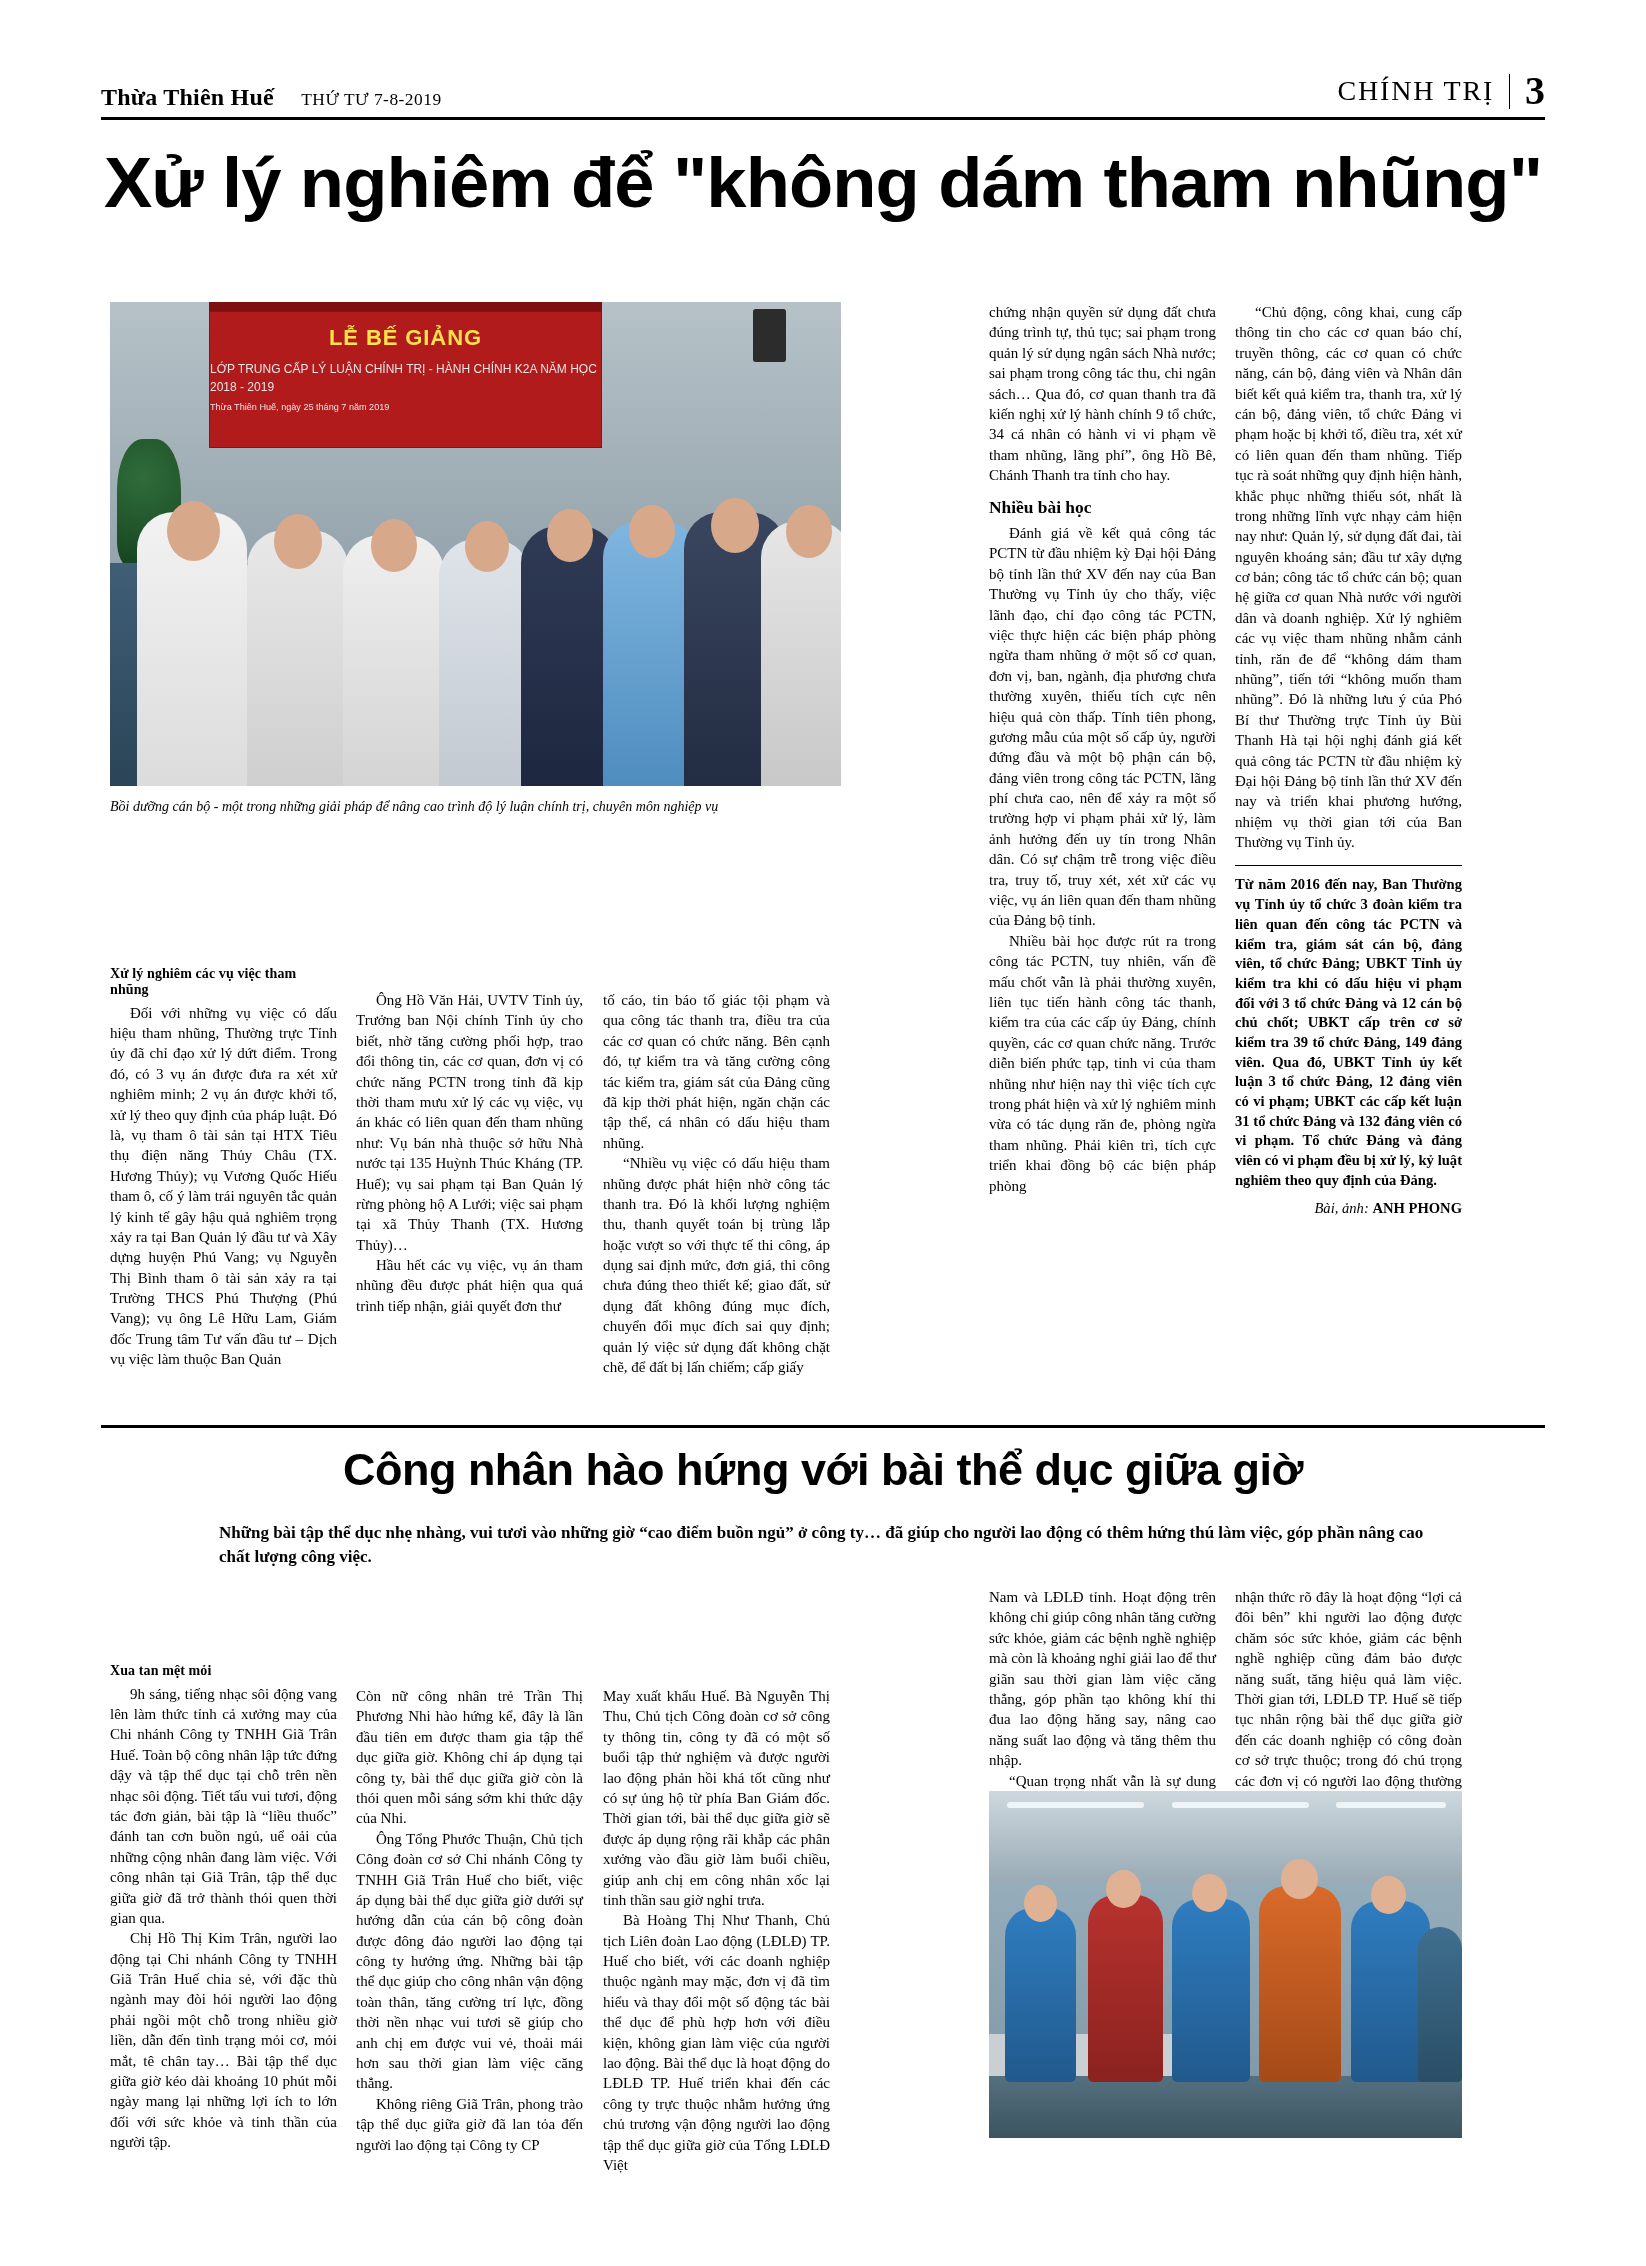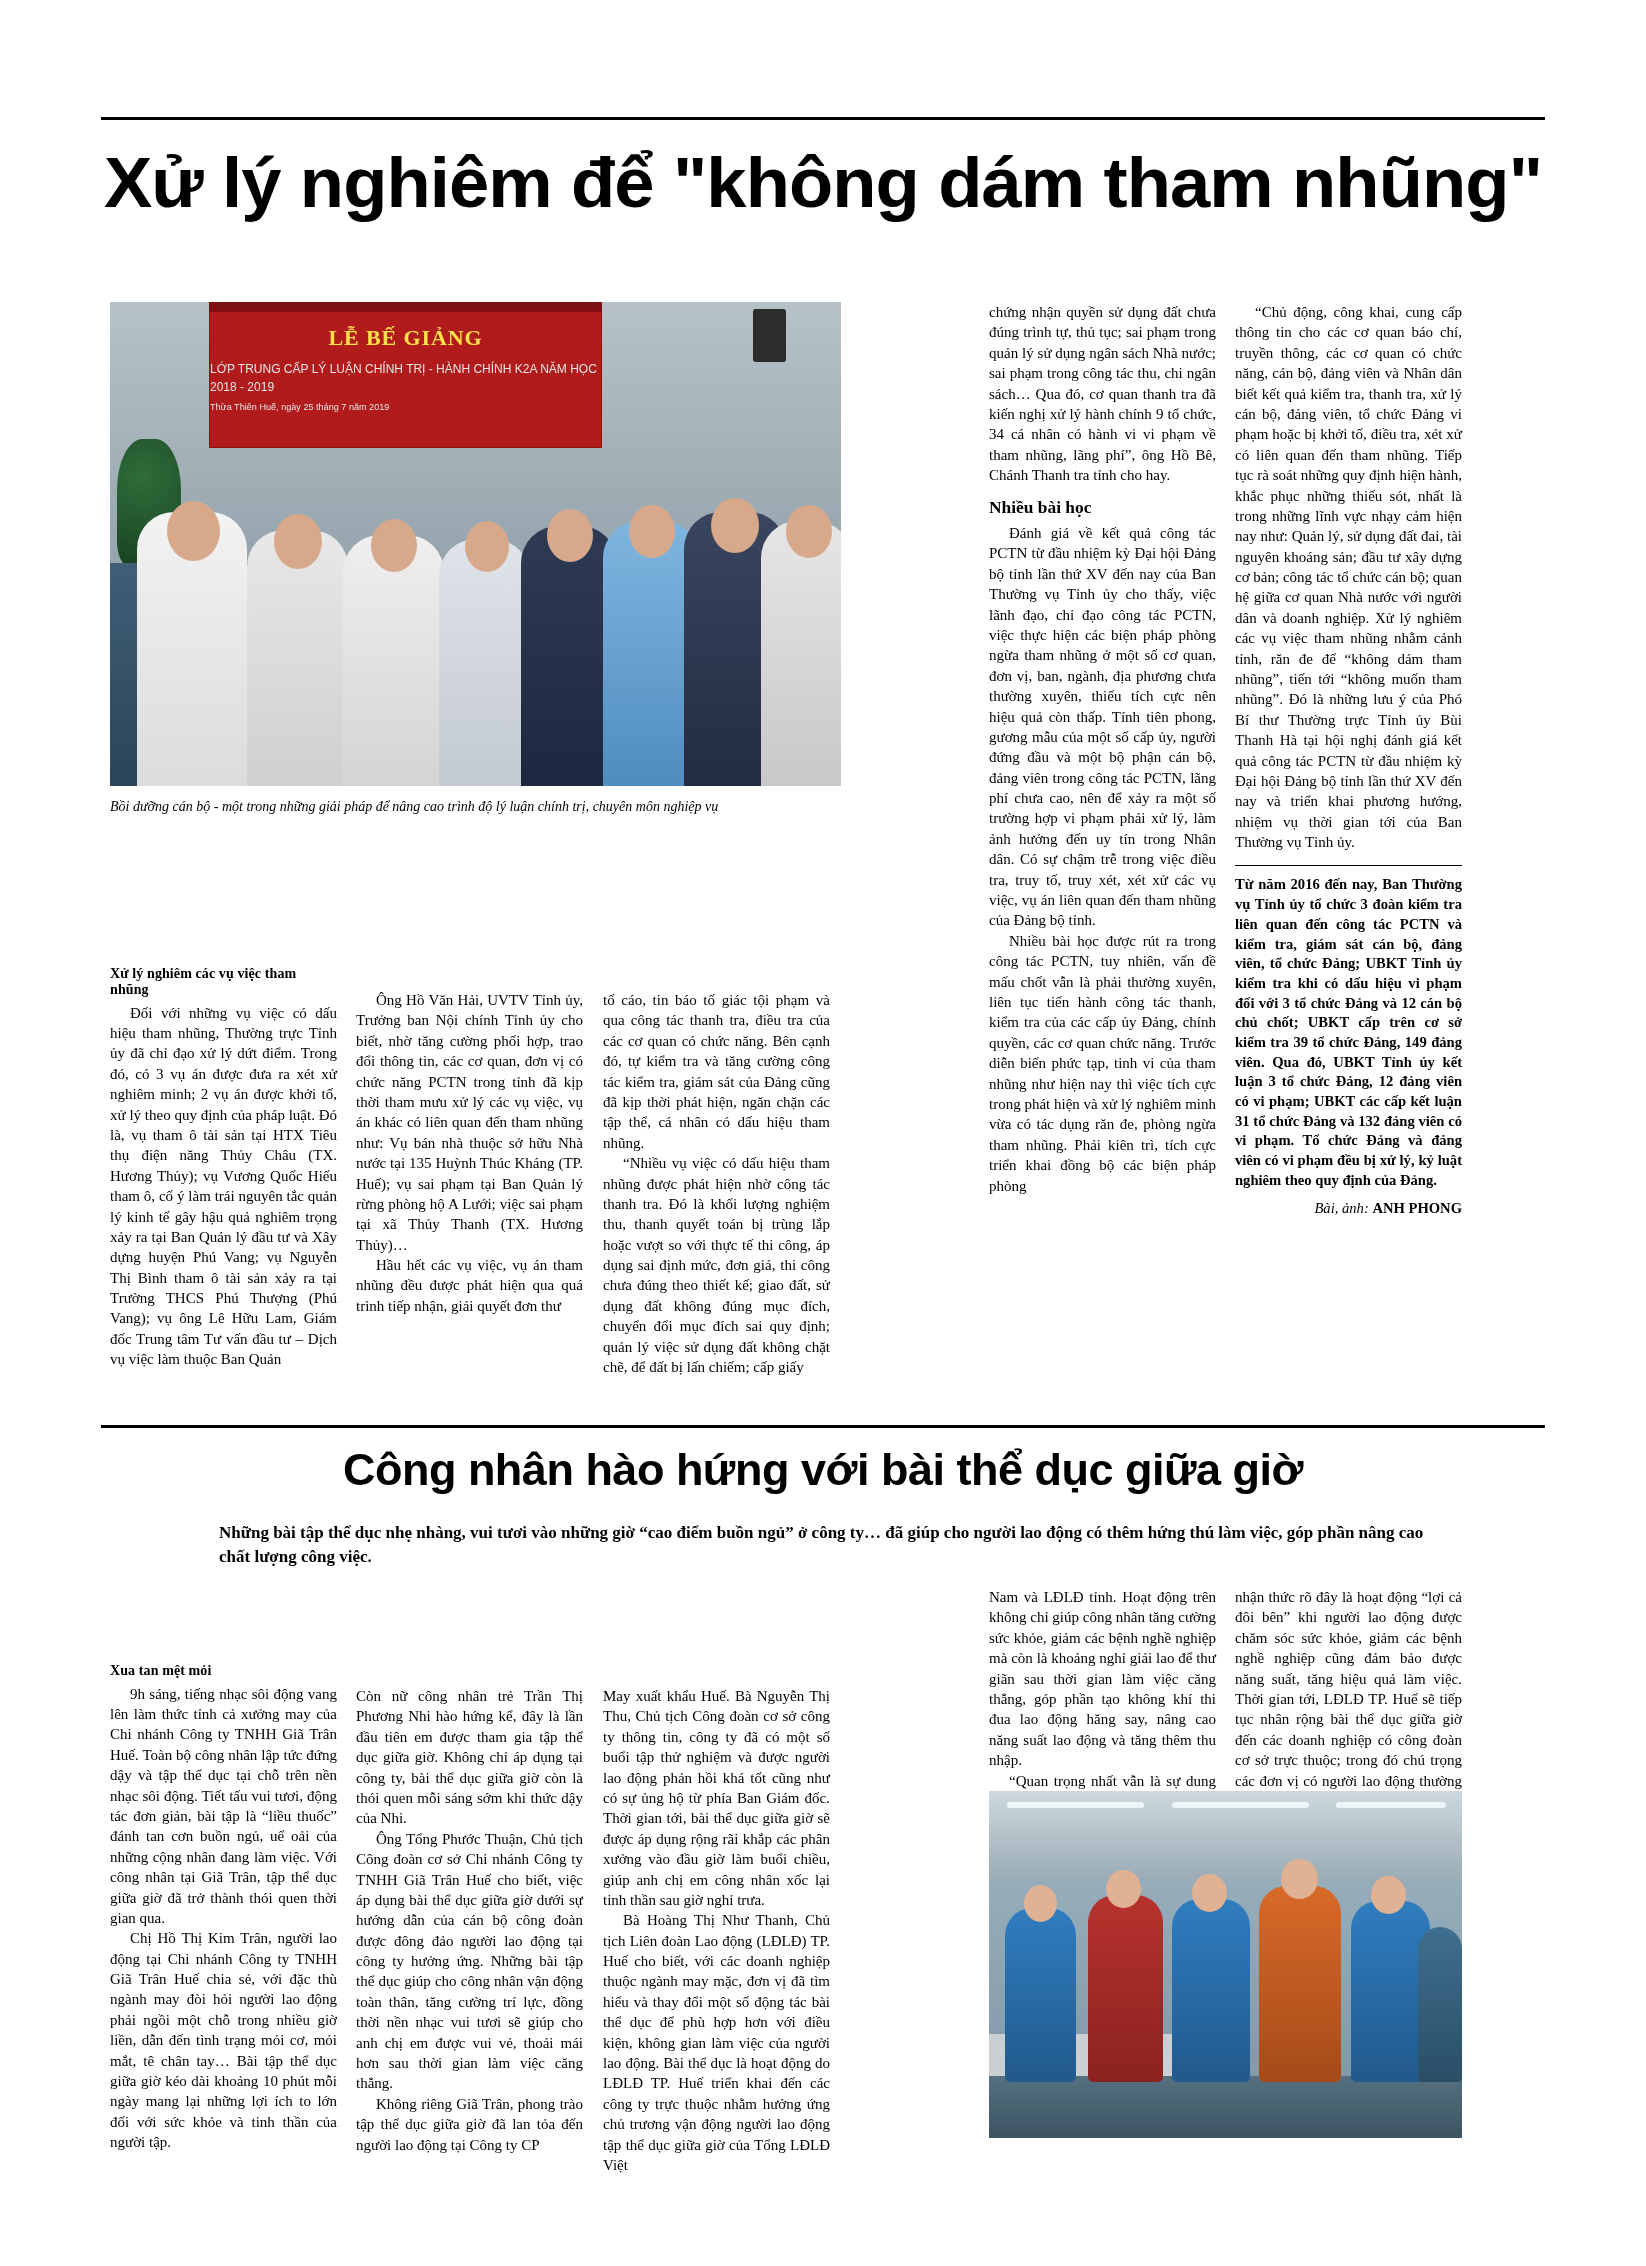--- a/index.html
+++ b/index.html
@@ -142,21 +142,21 @@
     text-align: right; font-size: 14.6px;
   }
 
   
   .p1-bg { position:absolute; inset:0; background: linear-gradient(#6e8da8, #55748c); }
   .p1-wall { position:absolute; left:0; top:0; width:100%; height:58%;
     background: linear-gradient(#b6c2c8,#93a2ab); }
   .p1-banner { position:absolute; left:99px; top:9.1px; width:393px; height:137px;
     background:#b11b1b; border:1.8px solid #8d1111; }
   .p1-banner .t1 { color:#ffe14d; font-weight:bold; text-align:center; font-size:22px; margin-top:12.8px;
-     font-family:Liberation Serif, serif; letter-spacing:0.9px;}
+     font-family:Liberation Sans, sans-serif; letter-spacing:0.9px;}
   .p1-banner .t2 { color:#e5e5e5; text-align:left; font-size:12px; margin-top:9.1px; line-height:1.5;
      font-family:"Liberation Sans",sans-serif;}
   .p1-topstrip { position:absolute; left:99px; top:-5.5px; width:393px; height:16.4px; background:#7d1010;}
   .p1-stage { position:absolute; left:0; bottom:0; width:100%; height:46%;
      background: linear-gradient(#3f5f77,#2b4457); }
   .p1-table { position:absolute; left:55px; bottom:0; width:640px; height:110px;
      background: linear-gradient(#2e4a5e,#1d3141); }
   .p1-spk { position:absolute; right:55px; top:7.3px; width:33px; height:53px; background:#2c2c2c; border-radius:2.7px;}
   .p1-plant { position:absolute; left:7.3px; top:137px; width:64px; height:128px;
      background:radial-gradient(circle at 40% 30%, #2f6d3a, #16401f); border-radius:40% 40% 20% 20%;}
@@ -174,20 +174,31 @@
     background: linear-gradient(#55707f,#3c5462); }
   .p2-worker { position:absolute; bottom:16%; border-radius:27.4px 27.4px 5.5px 5.5px; }
   .p2-head { position:absolute; border-radius:50%; background:#e0b293; }
   .p2-table { position:absolute; left:0; bottom:14%; width:42%; height:55px; background:#c9cfd3; }
 </style>
 </head>
 <body>
 
 <div class="page">
 
+  <div class="masthead">
+    <div class="mast-left">
+      <span class="mast-paper">Thừa Thiên Huế</span>
+      <span class="mast-date">THỨ TƯ 7-8-2019</span>
+    </div>
+    <div class="mast-right">
+      <span class="mast-section">CHÍNH TRỊ</span>
+      <span class="mast-divider"></span>
+      <span class="mast-pageno">3</span>
+    </div>
+  </div>
   <div class="rule-top"></div>
 
   <div class="headline1">Xử lý nghiêm để "không dám tham nhũng"</div>
 
   <div class="photo1">
     <div class="p1-bg"></div>
     <div class="p1-wall"></div>
     <div class="p1-topstrip"></div>
     <div class="p1-banner">
       <div class="t1">LỄ BẾ GIẢNG</div>

